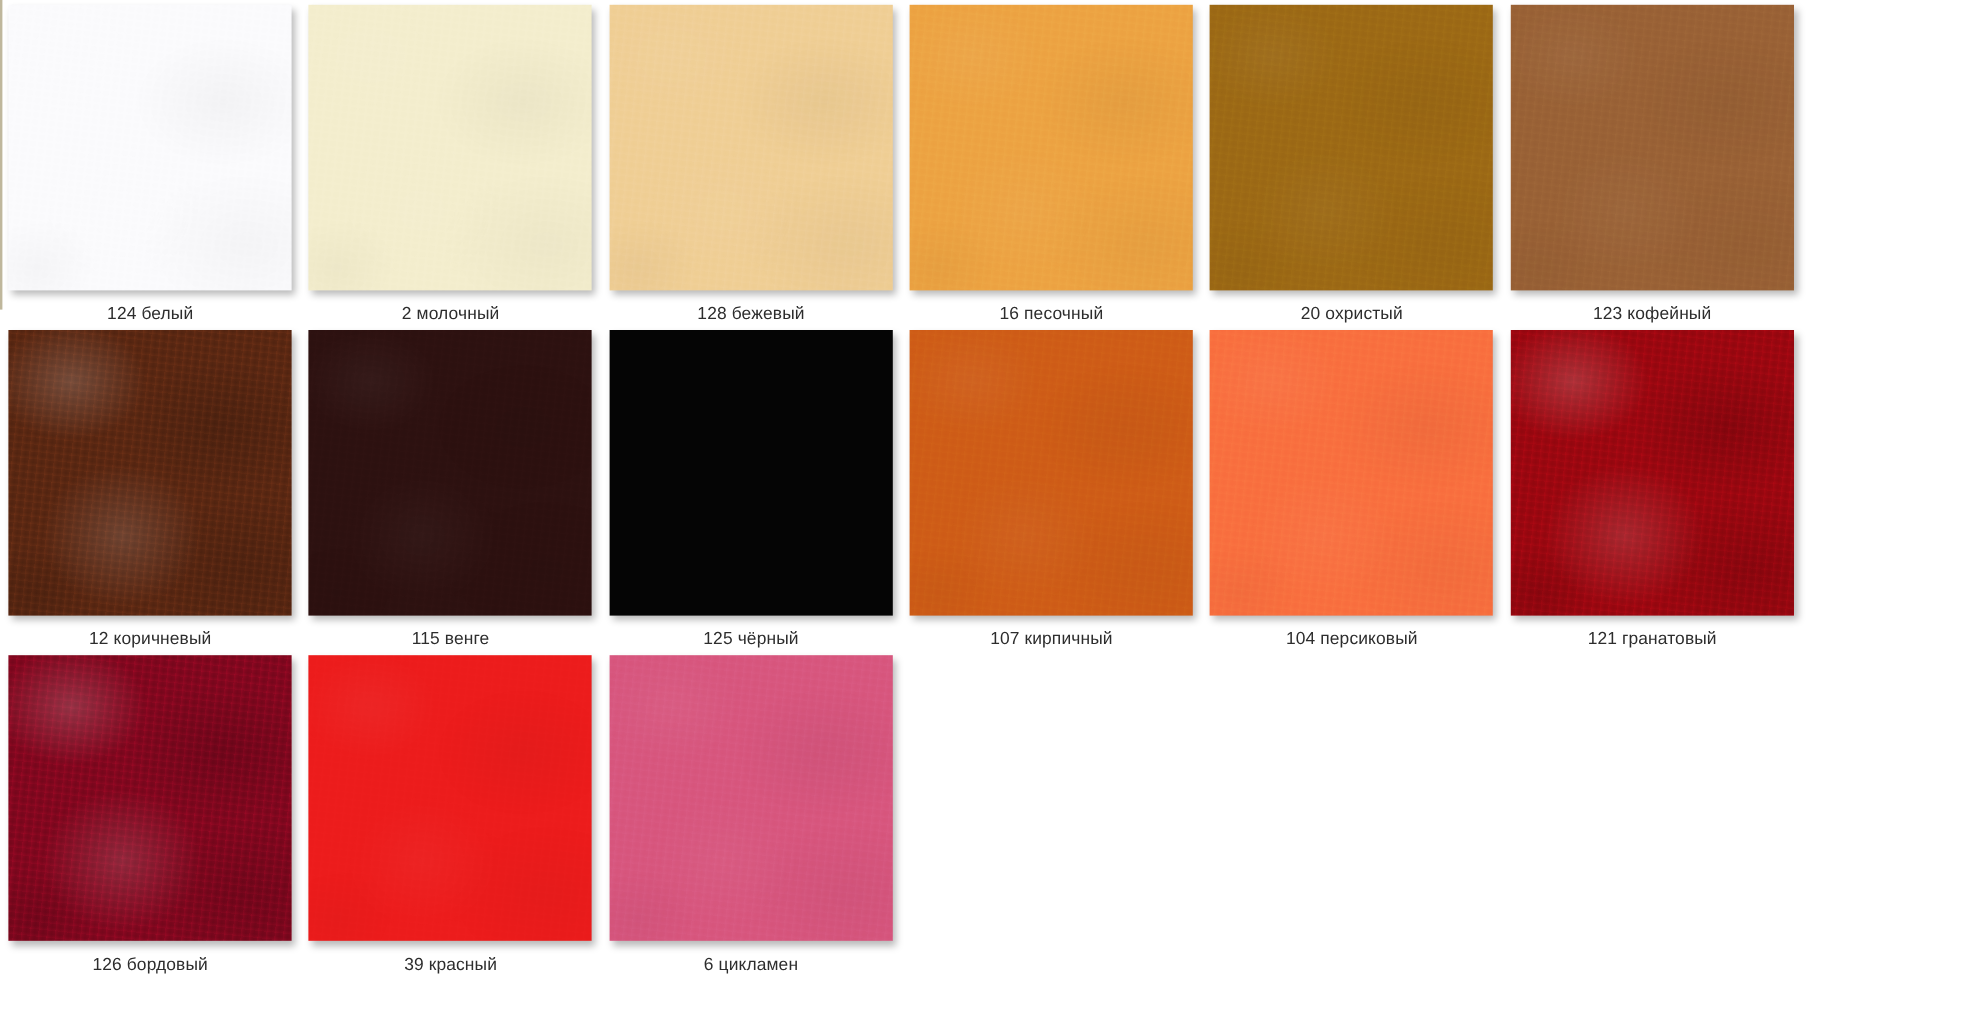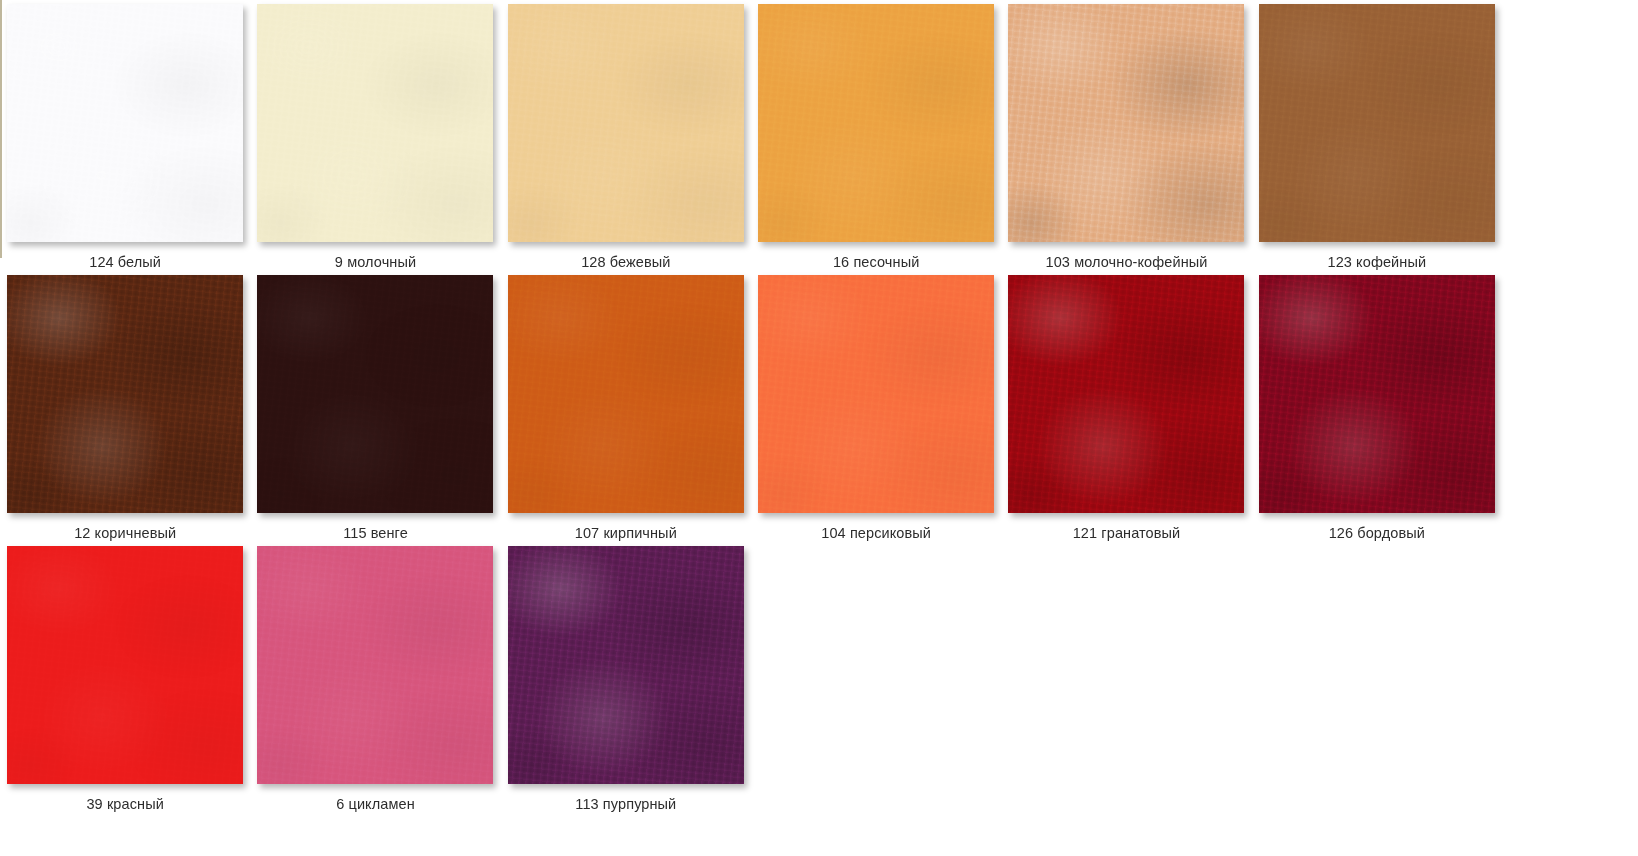--- a/index.html
+++ b/index.html
@@ -109,45 +109,49 @@
 
 <div class="page-edge"></div>
 
 <div class="swatch-grid" id="grid">
     <div class="swatch-cell">
       <div class="swatch-tile tex-flat" style="background-color: rgb(251, 251, 253);"></div>
       <div class="swatch-label">124 белый</div>
     </div>
     <div class="swatch-cell">
       <div class="swatch-tile tex-flat" style="background-color: rgb(244, 238, 206);"></div>
-      <div class="swatch-label">9 молочный</div>
+      <div class="swatch-label">2 молочный</div>
     </div>
     <div class="swatch-cell">
       <div class="swatch-tile tex-flat" style="background-color: rgb(240, 207, 150);"></div>
       <div class="swatch-label">128 бежевый</div>
     </div>
     <div class="swatch-cell">
       <div class="swatch-tile tex-flat" style="background-color: rgb(237, 164, 67);"></div>
       <div class="swatch-label">16 песочный</div>
     </div>
     <div class="swatch-cell">
-      <div class="swatch-tile tex-mottled" style="background-color: rgb(229, 177, 137);"></div>
-      <div class="swatch-label">103 молочно-кофейный</div>
+      <div class="swatch-tile tex-flat" style="background-color: rgb(157, 106, 21);"></div>
+      <div class="swatch-label">20 охристый</div>
     </div>
     <div class="swatch-cell">
       <div class="swatch-tile tex-flat" style="background-color: rgb(154, 98, 54);"></div>
       <div class="swatch-label">123 кофейный</div>
     </div>
     <div class="swatch-cell">
       <div class="swatch-tile tex-mottled" style="background-color: rgb(92, 40, 18);"></div>
       <div class="swatch-label">12 коричневый</div>
     </div>
     <div class="swatch-cell">
       <div class="swatch-tile tex-flat" style="background-color: rgb(45, 17, 16);"></div>
       <div class="swatch-label">115 венге</div>
+    </div>
+    <div class="swatch-cell">
+      <div class="swatch-tile tex-none" style="background-color: rgb(5, 5, 5);"></div>
+      <div class="swatch-label">125 чёрный</div>
     </div>
     <div class="swatch-cell">
       <div class="swatch-tile tex-flat" style="background-color: rgb(207, 93, 23);"></div>
       <div class="swatch-label">107 кирпичный</div>
     </div>
     <div class="swatch-cell">
       <div class="swatch-tile tex-flat" style="background-color: rgb(249, 112, 63);"></div>
       <div class="swatch-label">104 персиковый</div>
     </div>
     <div class="swatch-cell">
@@ -159,17 +163,13 @@
       <div class="swatch-label">126 бордовый</div>
     </div>
     <div class="swatch-cell">
       <div class="swatch-tile tex-flat" style="background-color: rgb(237, 28, 28);"></div>
       <div class="swatch-label">39 красный</div>
     </div>
     <div class="swatch-cell">
       <div class="swatch-tile tex-flat" style="background-color: rgb(216, 87, 127);"></div>
       <div class="swatch-label">6 цикламен</div>
     </div>
-    <div class="swatch-cell">
-      <div class="swatch-tile tex-mottled" style="background-color: rgb(94, 30, 85);"></div>
-      <div class="swatch-label">113 пурпурный</div>
-    </div>
   </div>
 
 </body></html>

